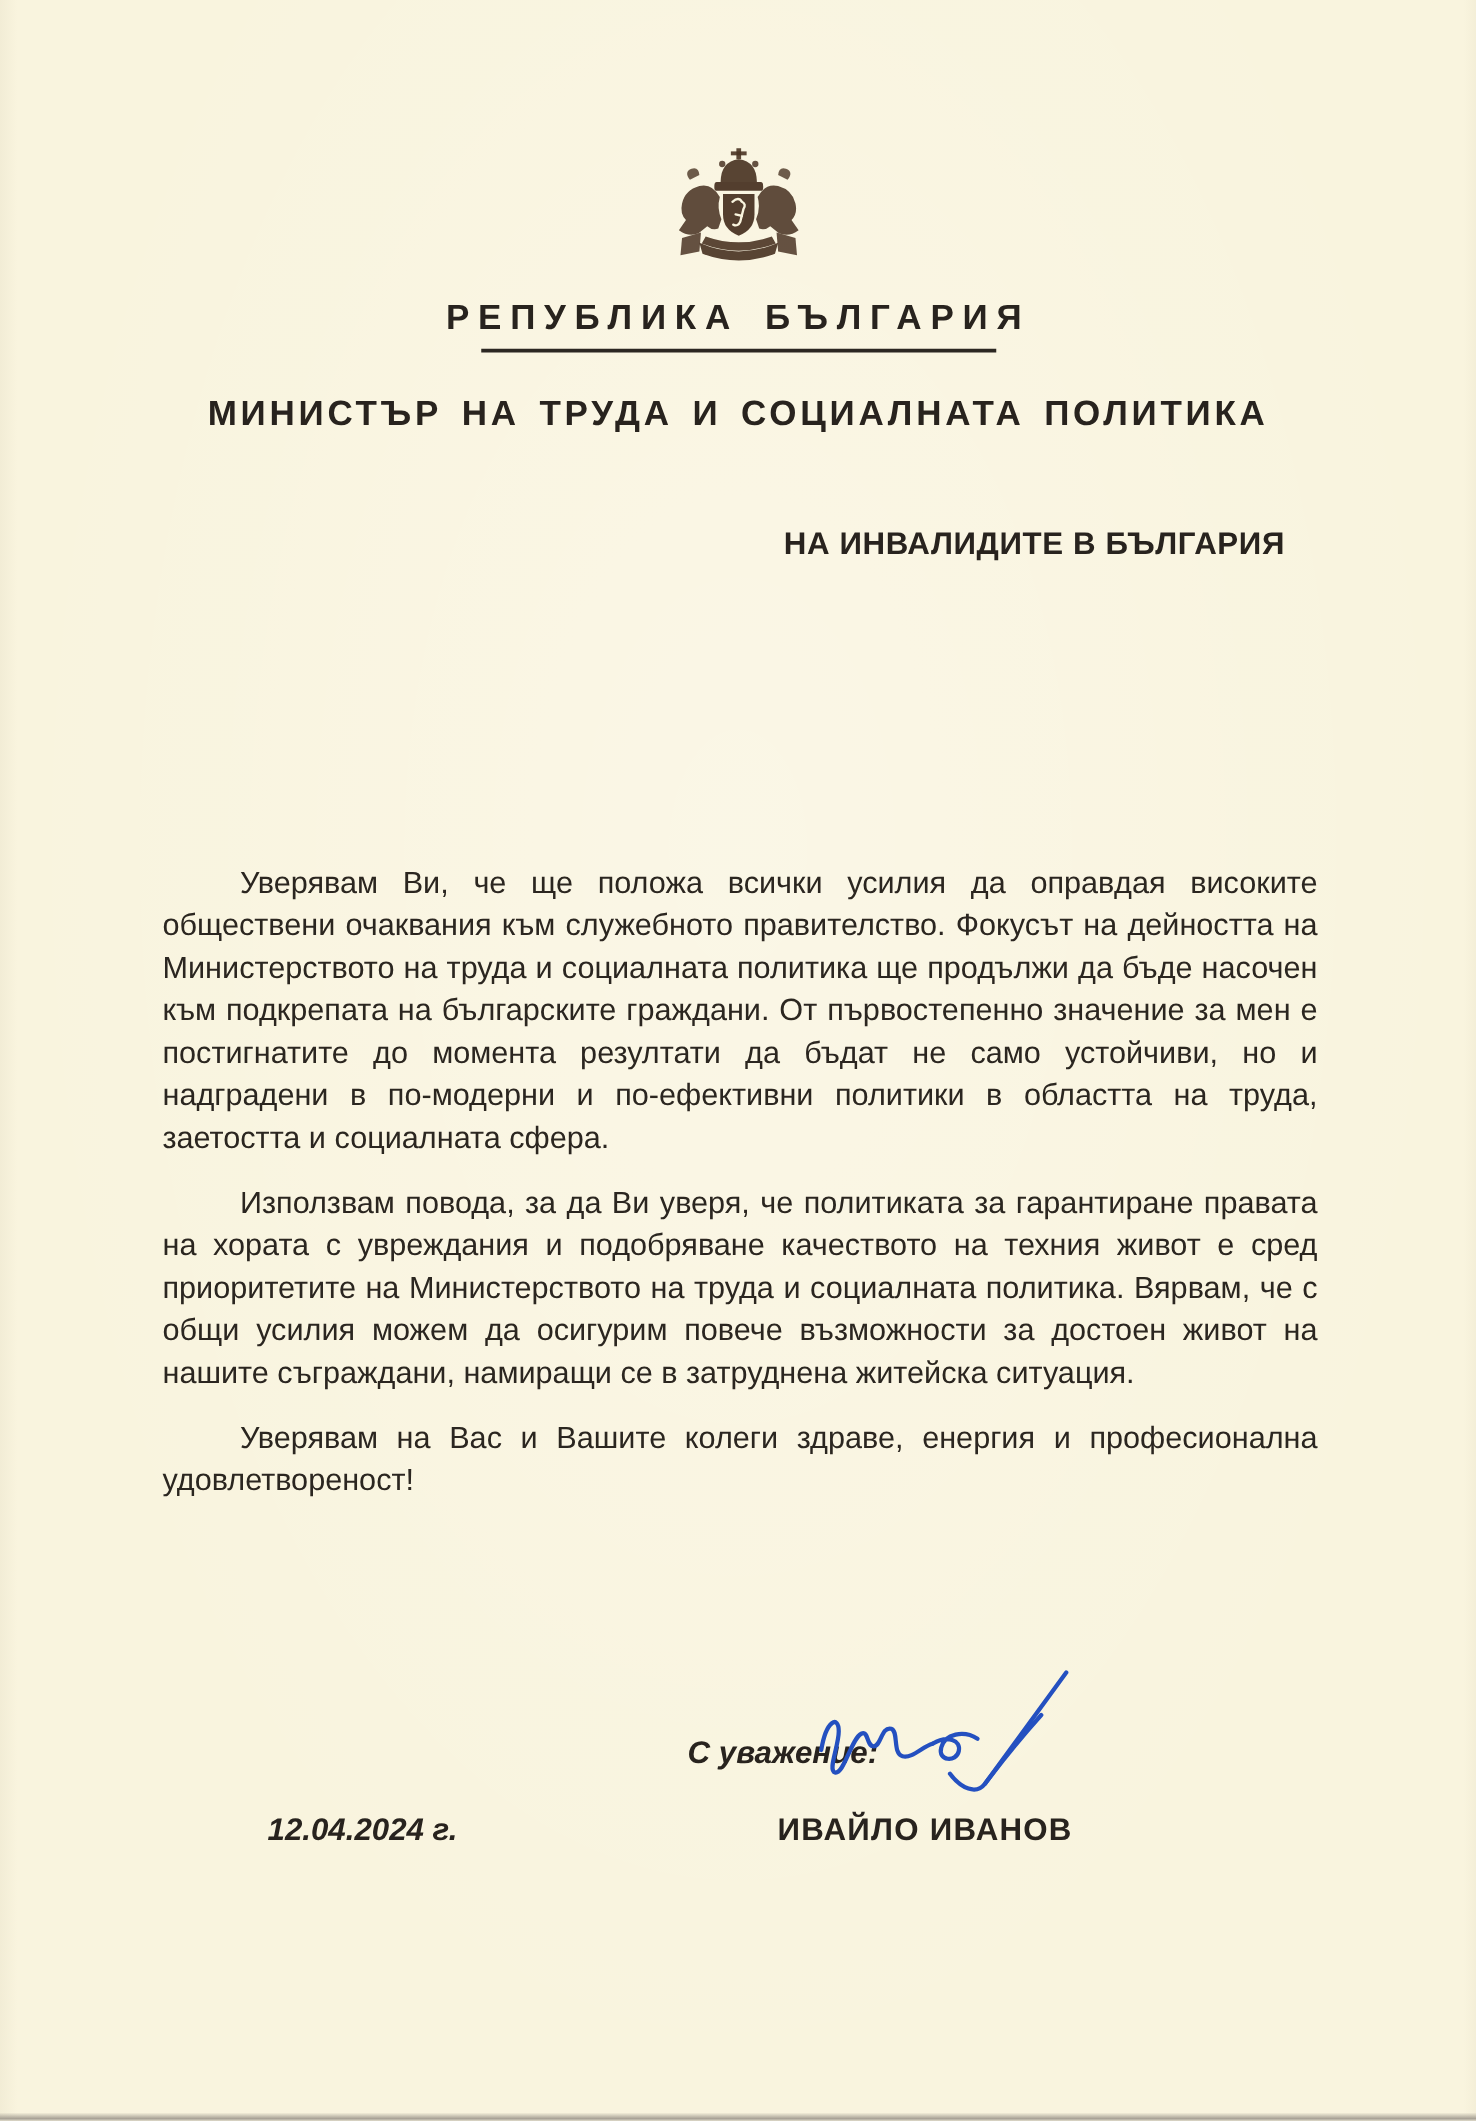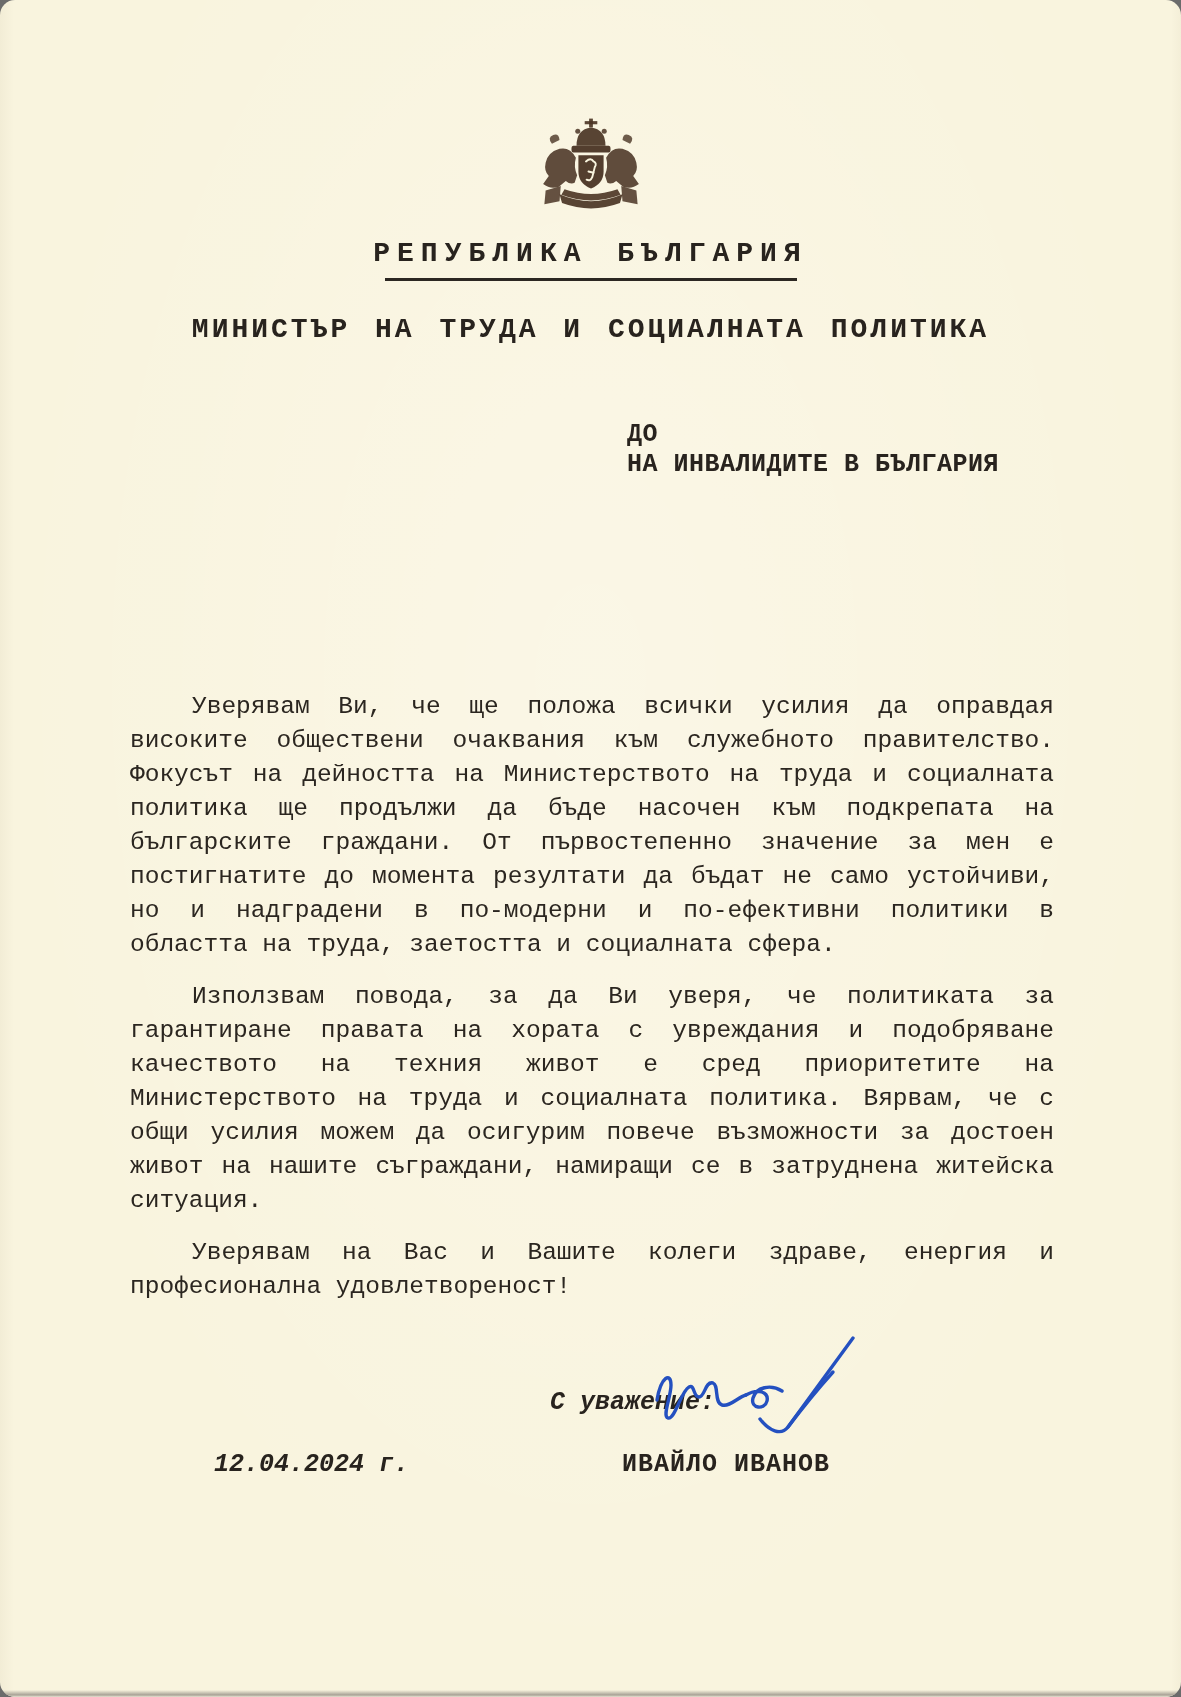--- a/index.html
+++ b/index.html
@@ -7,23 +7,22 @@
   .page{
     position:relative;
     width:1181px;height:1697px;
     margin:0 auto;
     background:#f9f4de;
     background-image:
       radial-gradient(ellipse at 50% 40%, rgba(255,255,255,0.25), rgba(0,0,0,0) 70%),
       linear-gradient(90deg, rgba(180,170,140,0.10) 0px, rgba(0,0,0,0) 14px),
       linear-gradient(270deg, rgba(180,170,140,0.08) 0px, rgba(0,0,0,0) 10px);
     overflow:hidden;
-    font-family:Liberation Mono, monospace;
+    font-family:Liberation Sans, sans-serif;
     color:#262220;
-    border-radius:15px;
   }
   .scan-bottom-edge{
     position:absolute;left:0;bottom:0;width:100%;height:7px;
     background:linear-gradient(180deg, rgba(0,0,0,0) 0%, #a8a296 70%, #e8e3d2 100%);
   }
   
   .letterhead{position:absolute;top:104px;left:0;width:100%;text-align:center;}
   .emblem{display:block;margin:0 auto;width:126px;height:130px;}
   .republic-line{
     margin-top:4px;
@@ -122,21 +121,20 @@
     </svg>
 
     <div class="republic-line">РЕПУБЛИКА БЪЛГАРИЯ</div>
 
     <div class="title-underline"></div>
 
     <div class="ministry-line">МИНИСТЪР НА ТРУДА И СОЦИАЛНАТА ПОЛИТИКА</div>
   </div>
 
   <div class="recipient">
-    <div>ДО</div>
     <div>НА ИНВАЛИДИТЕ В БЪЛГАРИЯ</div>
   </div>
 
 
   <div class="body-text">
     <p>Уверявам Ви, че ще положа всички усилия да оправдая високите обществени очаквания към служебното правителство. Фокусът на дейността на Министерството на труда и социалната политика ще продължи да бъде насочен към подкрепата на българските граждани. От първостепенно значение за мен е постигнатите до момента резултати да бъдат не само устойчиви, но и надградени в по-модерни и по-ефективни политики в областта на труда, заетостта и социалната сфера.</p>
     <p>Използвам повода, за да Ви уверя, че политиката за гарантиране правата на хората с увреждания и подобряване качеството на техния живот е сред приоритетите на Министерството на труда и социалната политика. Вярвам, че с общи усилия можем да осигурим повече възможности за достоен живот на нашите съграждани, намиращи се в затруднена житейска ситуация.</p>
     <p>Уверявам на Вас и Вашите колеги здраве, енергия и професионална удовлетвореност!</p>
   </div>
 

